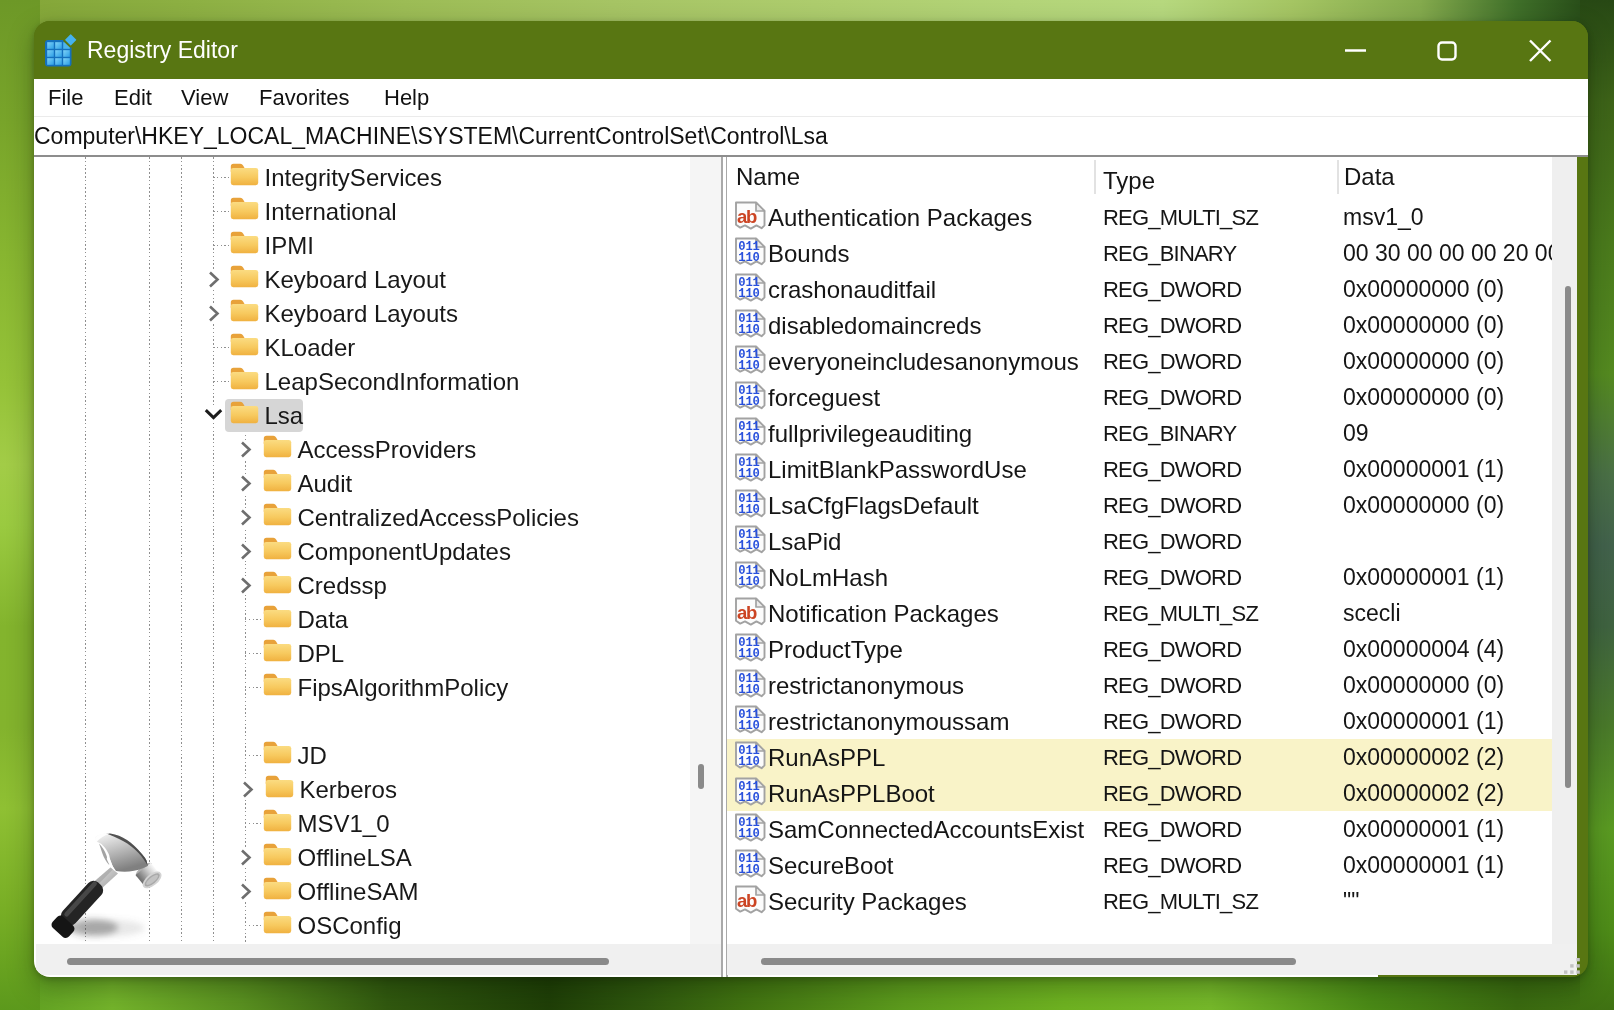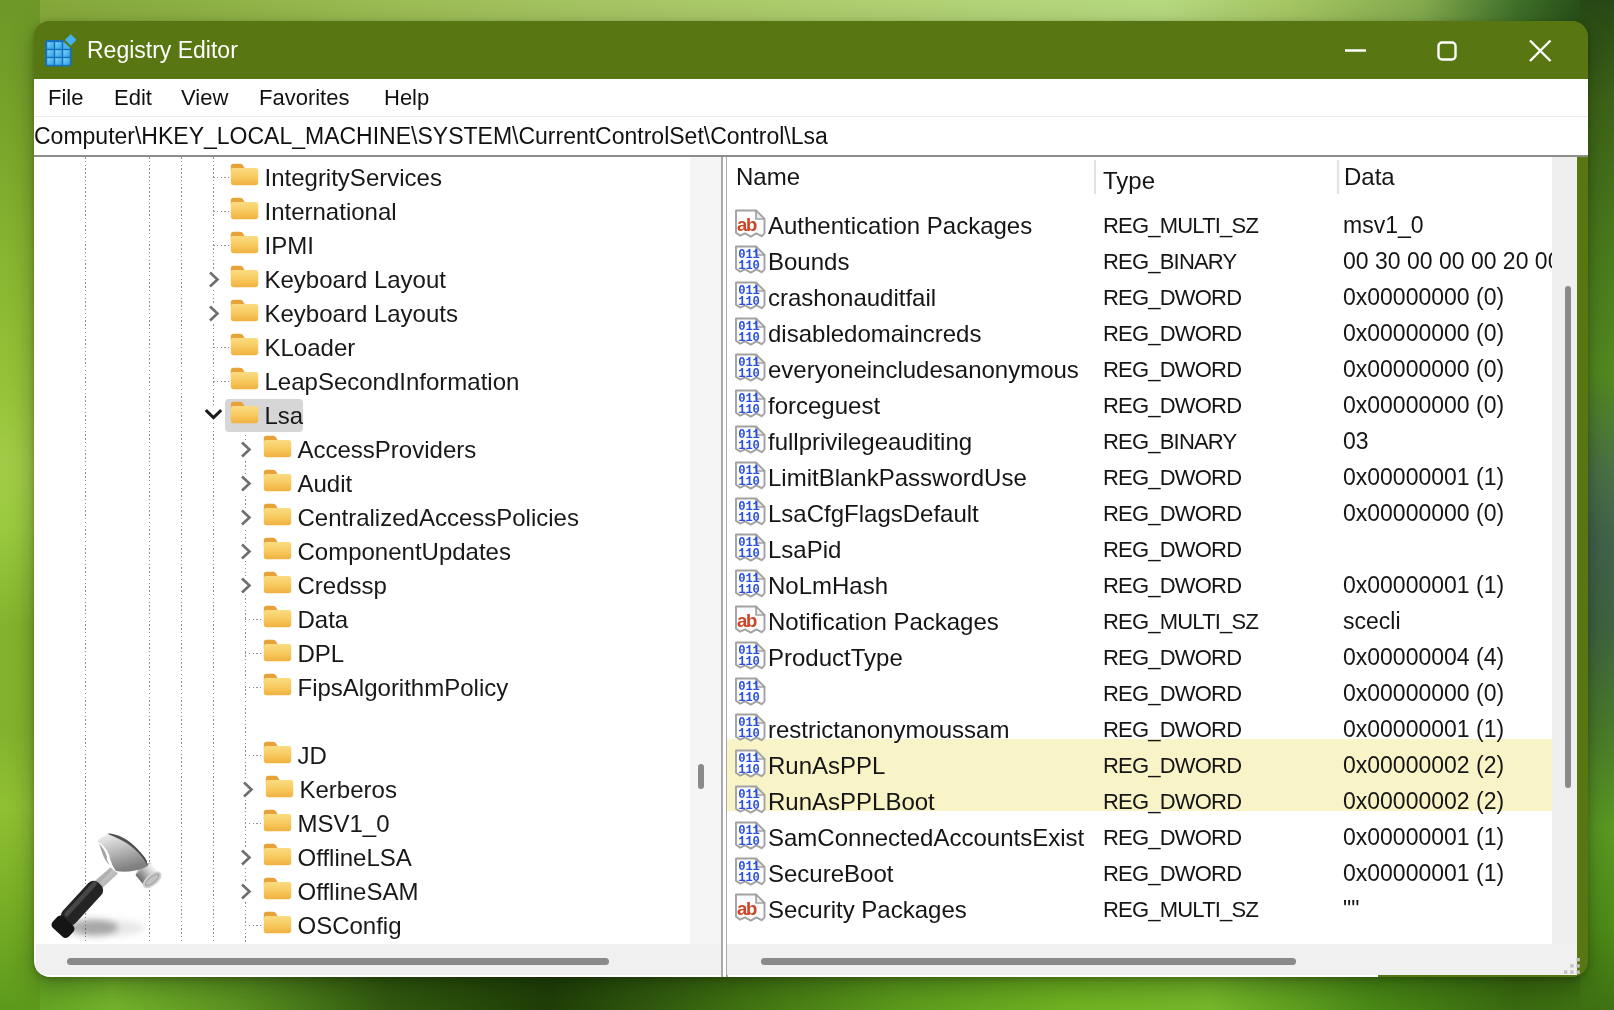--- a/index.html
+++ b/index.html
@@ -38,21 +38,21 @@
   #lhthumb{left:33px;top:801px;width:542px;height:7px;background:#8a8a8a;border-radius:3.5px;}
   #rhthumb{left:727px;top:801px;width:535px;height:7px;background:#8a8a8a;border-radius:3.5px;}
   
   .guide{width:1px;background-image:repeating-linear-gradient(180deg,#8f8f8f 0 1.5px,transparent 1.5px 3.8px);}
   .stub{height:1px;background-image:repeating-linear-gradient(90deg,#8f8f8f 0 1.5px,transparent 1.5px 3.8px);}
   .trow{height:34px;font-size:24px;color:#181818;}
   .tlabel{top:0;height:34px;line-height:35px;white-space:pre;}
   .chev{stroke:#6e6e6e;stroke-width:2.6;fill:none;}
   .chevx{stroke:#1c1c1c;stroke-width:3;fill:none;}
   
-  .lrow{left:0;width:825px;height:36px;margin-top:8px;}
+  .lrow{left:0;width:825px;height:36px;}
   .lname{left:41px;top:0;height:36px;line-height:37px;font-size:24px;color:#151515;white-space:pre;}
   .ltype{left:376px;top:0;height:36px;line-height:37px;font-size:22px;letter-spacing:-0.8px;color:#151515;white-space:pre;}
   .ldata{left:616px;top:0;height:36px;line-height:37px;font-size:23px;color:#151515;white-space:pre;}
   .licon{left:7px;top:2px;}
   #lhead{left:0;top:0;width:825px;height:39px;background:#fff;font-size:24px;color:#151515;}
   .hdiv{top:3px;width:1.6px;height:34px;background:#e2e2e2;}
   #hilite{left:0;top:582px;width:825px;height:72px;background:#f9f3c8;}
 </style>
 </head>
 <body>
@@ -383,21 +383,21 @@
           </div>
           <div class="abs lrow" style="top:258px">
             <svg class="licon abs" style="top:0.5px" width="33" height="33" viewBox="0 0 33 33">
   <path d="M2 2.5 H22 L30.5 11 V25.4 L27.6 28.2 L22.4 25.4 L16.8 28.6 L11 25.4 L6.2 27.6 L2 24.8 Z" fill="#fcfcfc" stroke="#a2a2a2" stroke-width="1.9" stroke-linejoin="round"></path>
   <path d="M22 2.5 L30.5 11 H22 Z" fill="#ececec" stroke="#a2a2a2" stroke-width="1.7" stroke-linejoin="round"></path>
   <text x="4.3" y="13.6" font-family="Liberation Mono" font-weight="bold" font-size="12.2" letter-spacing="-0.2" fill="#2850dc">011</text>
   <text x="4.3" y="25.2" font-family="Liberation Mono" font-weight="bold" font-size="12.2" letter-spacing="-0.2" fill="#2850dc">110</text>
 </svg>
             <div class="abs lname">fullprivilegeauditing</div>
             <div class="abs ltype">REG_BINARY</div>
-            <div class="abs ldata">03</div>
+            <div class="abs ldata">09</div>
           </div>
           <div class="abs lrow" style="top:294px">
             <svg class="licon abs" style="top:0.5px" width="33" height="33" viewBox="0 0 33 33">
   <path d="M2 2.5 H22 L30.5 11 V25.4 L27.6 28.2 L22.4 25.4 L16.8 28.6 L11 25.4 L6.2 27.6 L2 24.8 Z" fill="#fcfcfc" stroke="#a2a2a2" stroke-width="1.9" stroke-linejoin="round"></path>
   <path d="M22 2.5 L30.5 11 H22 Z" fill="#ececec" stroke="#a2a2a2" stroke-width="1.7" stroke-linejoin="round"></path>
   <text x="4.3" y="13.6" font-family="Liberation Mono" font-weight="bold" font-size="12.2" letter-spacing="-0.2" fill="#2850dc">011</text>
   <text x="4.3" y="25.2" font-family="Liberation Mono" font-weight="bold" font-size="12.2" letter-spacing="-0.2" fill="#2850dc">110</text>
 </svg>
             <div class="abs lname">LimitBlankPasswordUse</div>
             <div class="abs ltype">REG_DWORD</div>
@@ -456,20 +456,21 @@
             <div class="abs ltype">REG_DWORD</div>
             <div class="abs ldata">0x00000004 (4)</div>
           </div>
           <div class="abs lrow" style="top:510px">
             <svg class="licon abs" style="top:0.5px" width="33" height="33" viewBox="0 0 33 33">
   <path d="M2 2.5 H22 L30.5 11 V25.4 L27.6 28.2 L22.4 25.4 L16.8 28.6 L11 25.4 L6.2 27.6 L2 24.8 Z" fill="#fcfcfc" stroke="#a2a2a2" stroke-width="1.9" stroke-linejoin="round"></path>
   <path d="M22 2.5 L30.5 11 H22 Z" fill="#ececec" stroke="#a2a2a2" stroke-width="1.7" stroke-linejoin="round"></path>
   <text x="4.3" y="13.6" font-family="Liberation Mono" font-weight="bold" font-size="12.2" letter-spacing="-0.2" fill="#2850dc">011</text>
   <text x="4.3" y="25.2" font-family="Liberation Mono" font-weight="bold" font-size="12.2" letter-spacing="-0.2" fill="#2850dc">110</text>
 </svg>
+            <div class="abs lname">restrictanonymous</div>
             <div class="abs ltype">REG_DWORD</div>
             <div class="abs ldata">0x00000000 (0)</div>
           </div>
           <div class="abs lrow" style="top:546px">
             <svg class="licon abs" style="top:0.5px" width="33" height="33" viewBox="0 0 33 33">
   <path d="M2 2.5 H22 L30.5 11 V25.4 L27.6 28.2 L22.4 25.4 L16.8 28.6 L11 25.4 L6.2 27.6 L2 24.8 Z" fill="#fcfcfc" stroke="#a2a2a2" stroke-width="1.9" stroke-linejoin="round"></path>
   <path d="M22 2.5 L30.5 11 H22 Z" fill="#ececec" stroke="#a2a2a2" stroke-width="1.7" stroke-linejoin="round"></path>
   <text x="4.3" y="13.6" font-family="Liberation Mono" font-weight="bold" font-size="12.2" letter-spacing="-0.2" fill="#2850dc">011</text>
   <text x="4.3" y="25.2" font-family="Liberation Mono" font-weight="bold" font-size="12.2" letter-spacing="-0.2" fill="#2850dc">110</text>
 </svg>

